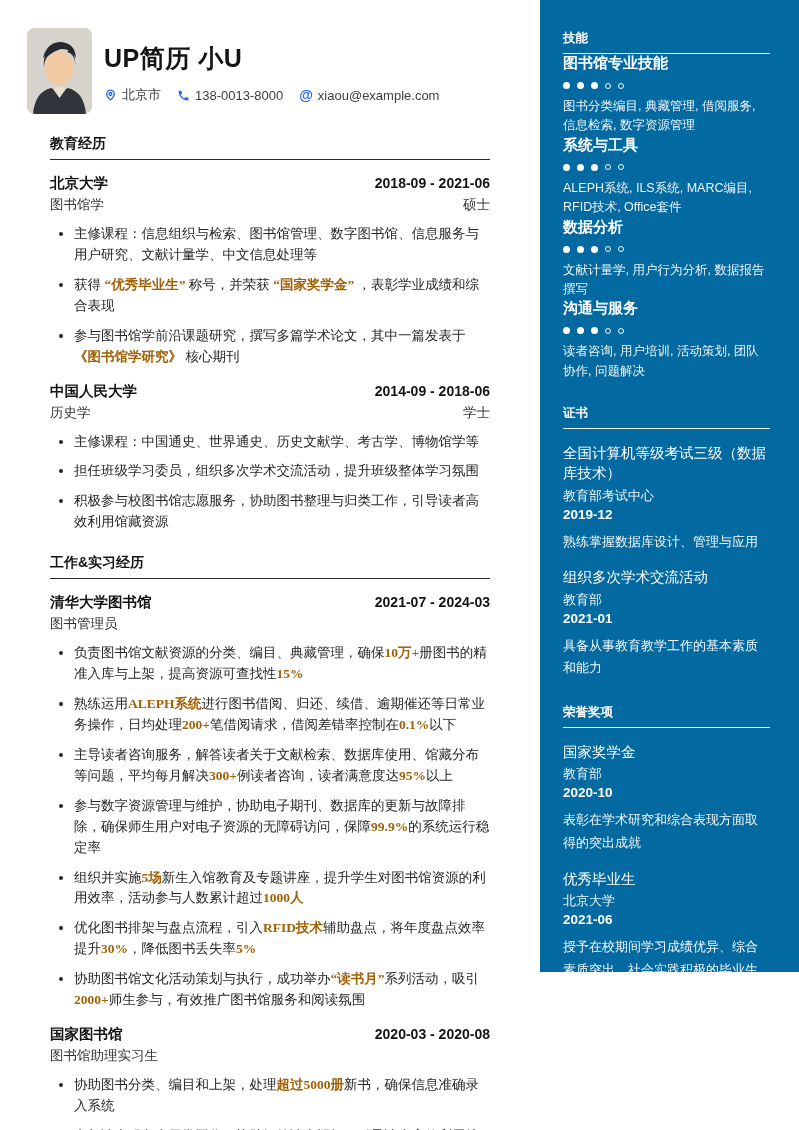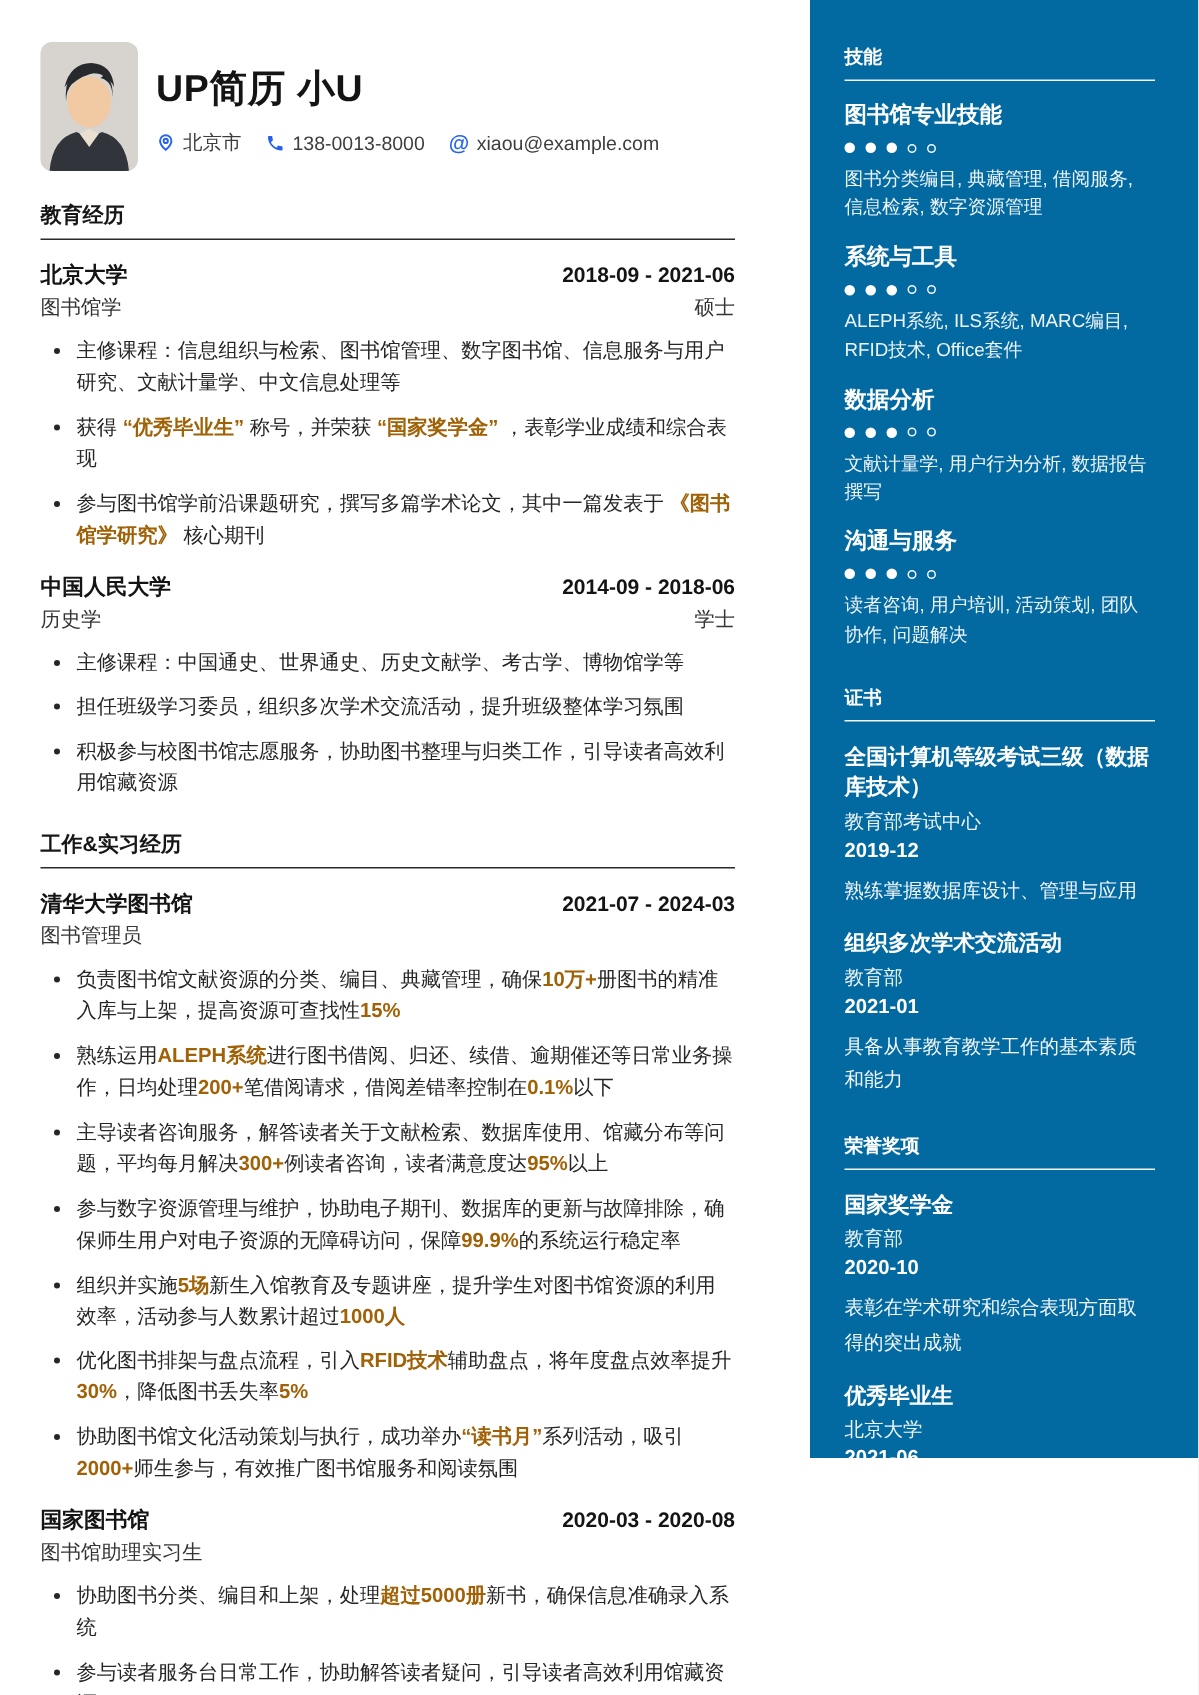--- a/index.html
+++ b/index.html
@@ -14,47 +14,47 @@
   .head { display:flex; align-items:flex-start; }
   .avatar { width:65px; height:86px; border-radius:8px; overflow:hidden; flex:0 0 auto; background:#d7d3ce; }
   .head-info { margin-left:12px; padding-top:14px; }
   .name { font-size:25px; font-weight:bold; color:#141414; letter-spacing:.5px; }
   .contacts { display:flex; align-items:center; margin-top:11px; font-size:13px; color:#3d3d3d; }
   .contact { display:flex; align-items:center; margin-right:16px; }
   .contact .cicon { display:inline-flex; align-items:center; margin-right:5px; color:#2563EB; }
   .contact .cicon svg { display:block; }
   .at-glyph { font-size:14px; font-weight:bold; color:#2563EB; }
 
-  .sec { margin-top:21px; }
+  .sec { margin-top:21px;margin-left:23px; }
   .sec-title { font-size:14px; font-weight:bold; color:#161616; padding-bottom:6px; border-bottom:1.5px solid #2a2a2a; }
   .entry { margin-top:14px; }
   .entry-head { display:flex; justify-content:space-between; align-items:baseline; }
   .entry-org { font-size:14.5px; font-weight:bold; color:#141414; }
   .entry-date { font-size:14px; font-weight:bold; color:#141414; }
   .entry-sub { display:flex; justify-content:space-between; font-size:13.5px; color:#343434; margin-top:3px; }
-  ul.bullets { margin:10px 0 0 0; padding-left:24px; }
+  ul.bullets { margin:10px 0 0 0; padding-left:24px;font-family:Liberation Serif, serif; }
   ul.bullets li { font-size:13.5px; color:#262626; line-height:1.55; margin-bottom:9px; }
   ul.bullets li b { color:#a16207; }
 
   
   .sidebar {
     position:absolute; top:0; right:0; width:259px; height:972px;
     background:#0369a1; color:#ffffff; padding:30px 29px 20px 23px;
   }
   .side-sec { margin-bottom:24px; }
   .side-title { font-size:12.5px; font-weight:bold; color:#ffffff; padding-bottom:6px; border-bottom:1.5px solid rgba(255,255,255,.95); }
-  .skill-group { margin-top:13px; }
+  .skill-group { margin-top:0; }
   .skill-name { font-size:15px; font-weight:bold; }
   .dots { display:flex; align-items:center; margin-top:9px; }
   .dot { width:7px; height:7px; border-radius:50%; margin-right:7px; }
   .dot.filled { background:#ffffff; }
   .dot.empty { border:1.5px solid rgba(255,255,255,.95); width:6px; height:6px; background:transparent; }
   .skill-desc { margin-top:8px; font-size:12.5px; line-height:1.55; color:rgba(255,255,255,.93); }
   .side-item { margin-top:14px; }
-  .side-item-name { font-size:14.5px; font-weight:bold; line-height:1.4; }
+  .side-item-name { font-size:14.5px; font-weight:normal; line-height:1.4; }
   .side-item-issuer { font-size:13px; margin-top:3px; color:rgba(255,255,255,.93); }
   .side-item-date { font-size:13.5px; font-weight:bold; margin-top:2px; }
   .side-item-desc { font-size:13px; margin-top:9px; line-height:1.75; color:rgba(255,255,255,.95); }
 </style>
 </head>
 <body>
 
 <div class="page">
 
   <div class="main">

